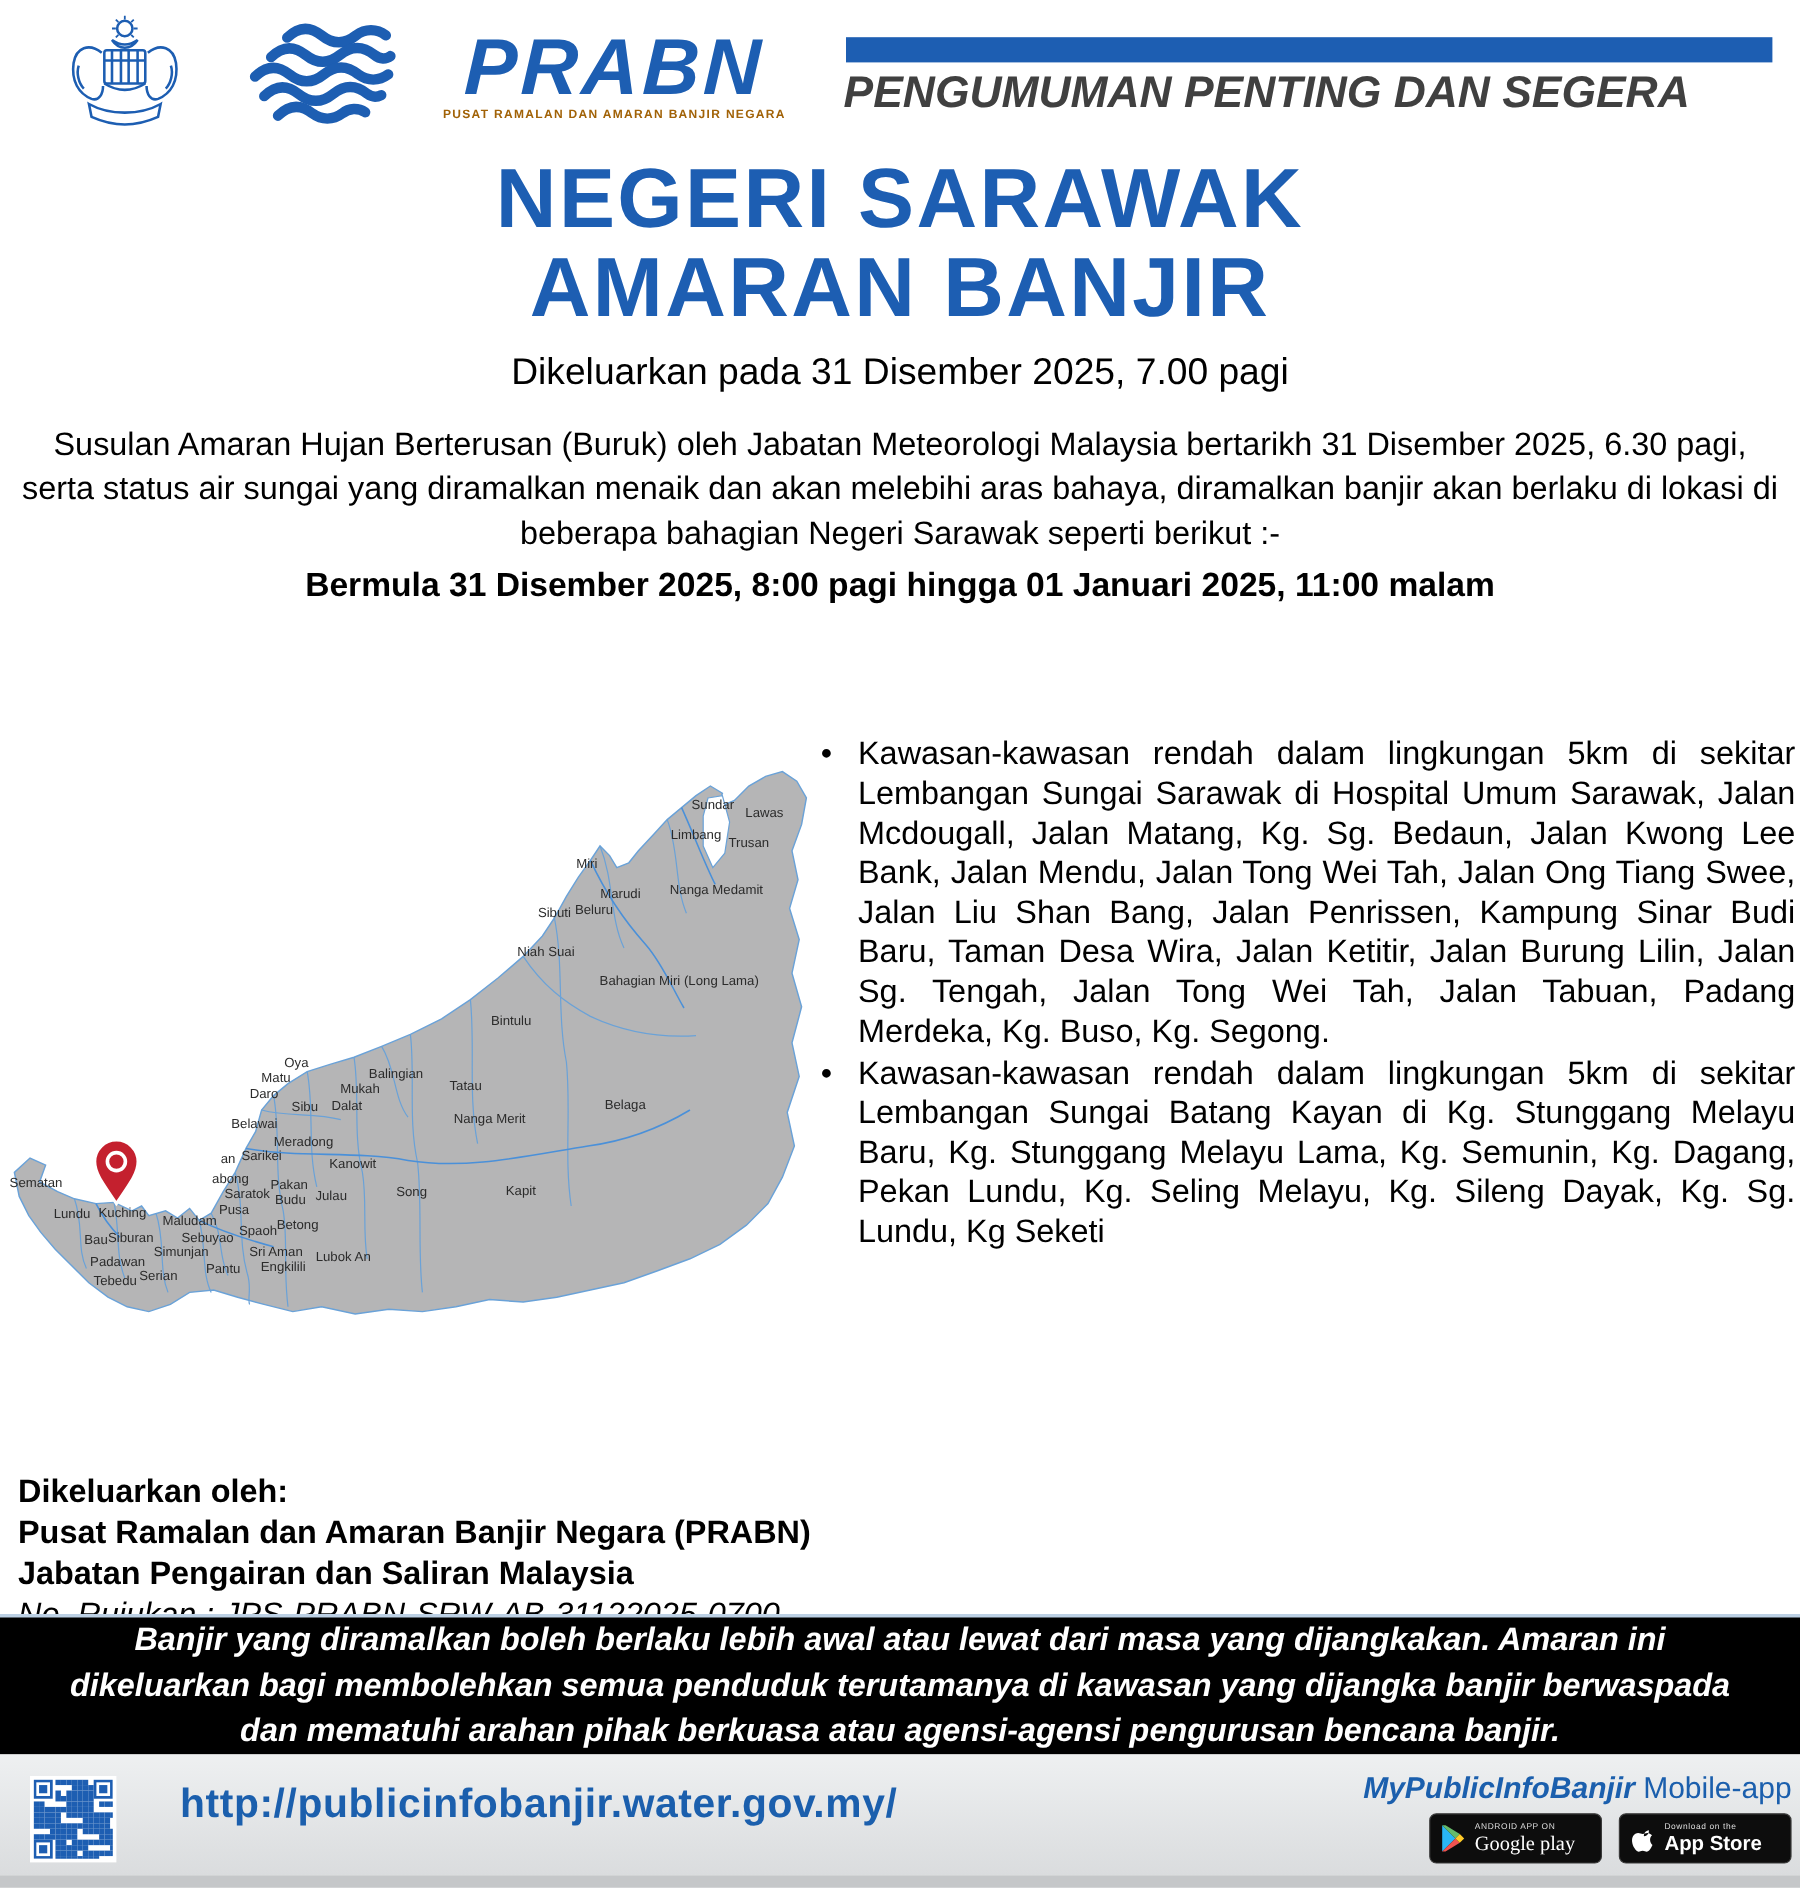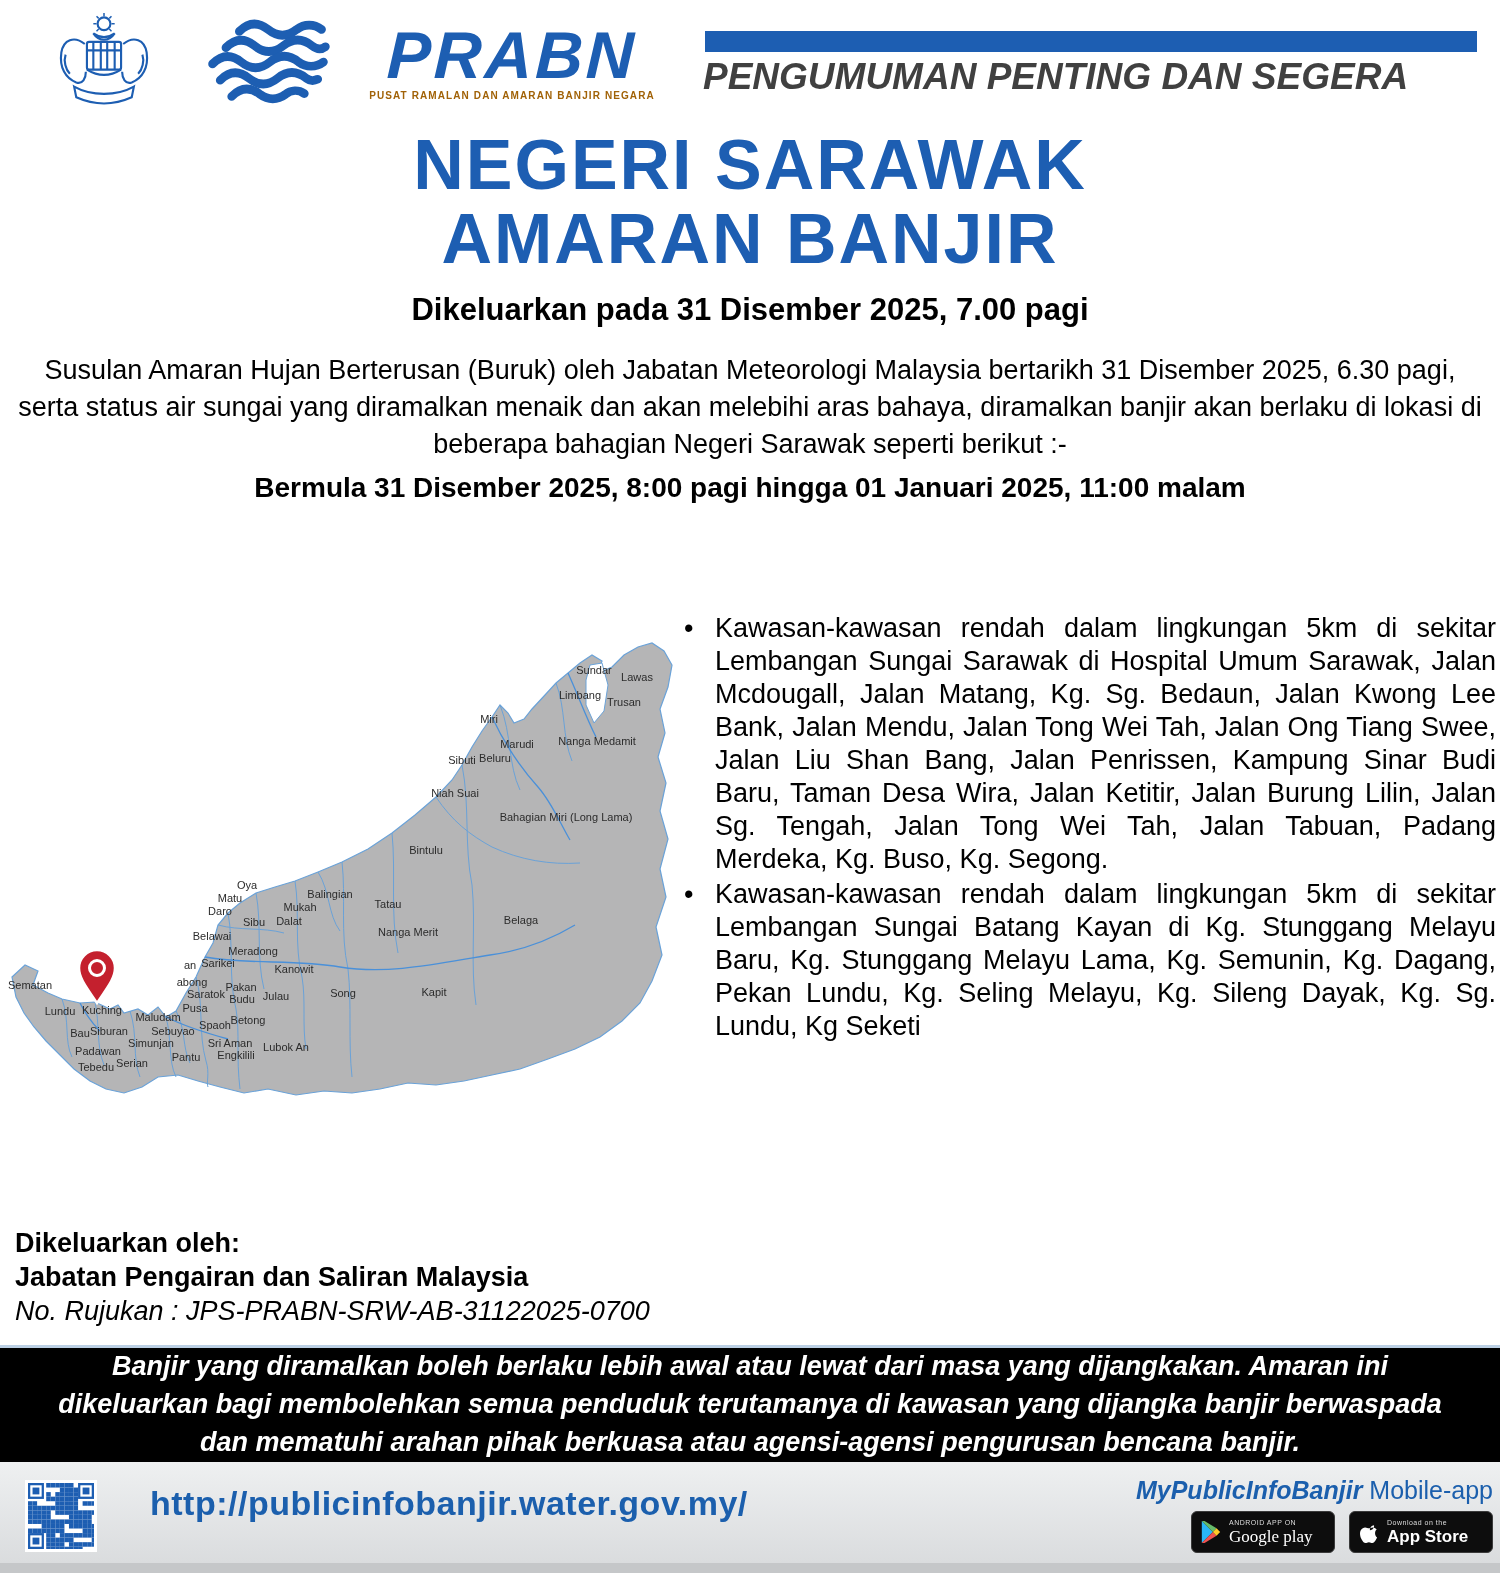--- a/index.html
+++ b/index.html
@@ -13,21 +13,21 @@
   
   .logo-coat{left:50px;top:12px;width:108px;height:96px;}
   .logo-waves{left:202px;top:18px;width:132px;height:88px;}
   .logo-prabn{left:362px;top:24px;width:300px;text-align:center;}
   .prabn-word{font-size:66px;font-weight:800;color:#1d5eb2;letter-spacing:3px;line-height:62px;font-style:italic;transform:skewX(-2deg);}
   .prabn-tag{font-size:10px;font-weight:700;color:#a16207;letter-spacing:1.1px;margin-top:4px;white-space:nowrap;}
   .hdr-bar{left:705px;top:31px;width:772px;height:21px;background:#1d5eb2;}
   .hdr-red{left:703px;top:56px;width:790px;font-size:37px;font-weight:800;font-style:italic;color:#404040;letter-spacing:0px;}
   
   .title{left:0;top:128px;width:100%;text-align:center;color:#1d5eb2;font-weight:800;font-size:70px;line-height:74px;letter-spacing:2px;}
-  .issued{left:0;top:292px;width:100%;text-align:center;font-weight:700;font-size:31px;}
+  .issued{left:0;top:292px;width:100%;text-align:center;font-weight:400;font-size:31px;}
   .intro{left:14px;top:352px;width:1472px;text-align:center;font-size:27px;line-height:37px;}
   .period{left:0;top:472px;width:100%;text-align:center;font-weight:700;font-size:28px;}
   
   .map-wrap{left:0;top:625px;width:680px;height:500px;}
   .map-wrap svg{width:100%;height:100%;}
   #map-labels text{font-family:"Liberation Sans",sans-serif;font-size:11px;fill:#2b2b2b;text-anchor:middle;}
   
   .right-col{left:682px;top:612px;width:814px;}
   .sect-head{font-size:29px;font-weight:700;margin:0 0 6px 0;}
   ul.bullets{list-style:none;margin:0;padding:0;font-size:27px;line-height:33px;text-align:justify;}
@@ -222,20 +222,21 @@
 
 <div class="abs right-col">
   <ul class="bullets">
       <li>Kawasan-kawasan rendah dalam lingkungan 5km di sekitar Lembangan Sungai Sarawak di Hospital Umum Sarawak, Jalan Mcdougall, Jalan Matang, Kg. Sg. Bedaun, Jalan Kwong Lee Bank, Jalan Mendu, Jalan Tong Wei Tah, Jalan Ong Tiang Swee, Jalan Liu Shan Bang, Jalan Penrissen, Kampung Sinar Budi Baru, Taman Desa Wira, Jalan Ketitir, Jalan Burung Lilin, Jalan Sg. Tengah, Jalan Tong Wei Tah, Jalan Tabuan, Padang Merdeka, Kg. Buso, Kg. Segong.</li>
       <li>Kawasan-kawasan rendah dalam lingkungan 5km di sekitar Lembangan Sungai Batang Kayan di Kg. Stunggang Melayu Baru, Kg. Stunggang Melayu Lama, Kg. Semunin, Kg. Dagang, Pekan Lundu, Kg. Seling Melayu, Kg. Sileng Dayak, Kg. Sg. Lundu, Kg Seketi</li>
     </ul>
 </div>
 
 <div class="abs issued-by">
   <div>Dikeluarkan oleh:</div>
+  <div>Pusat Ramalan dan Amaran Banjir Negara (PRABN)</div>
   <div>Jabatan Pengairan dan Saliran Malaysia</div>
   <div class="ref">No. Rujukan : JPS-PRABN-SRW-AB-31122025-0700</div>
 </div>
 
 <div class="abs banner">
   <div class="banner-text">Banjir yang diramalkan boleh berlaku lebih awal atau lewat dari masa yang dijangkakan. Amaran ini dikeluarkan bagi membolehkan semua penduduk terutamanya di kawasan yang dijangka banjir berwaspada dan mematuhi arahan pihak berkuasa atau agensi-agensi pengurusan bencana banjir.</div>
 </div>
 
 <div class="abs footer"></div>
 

